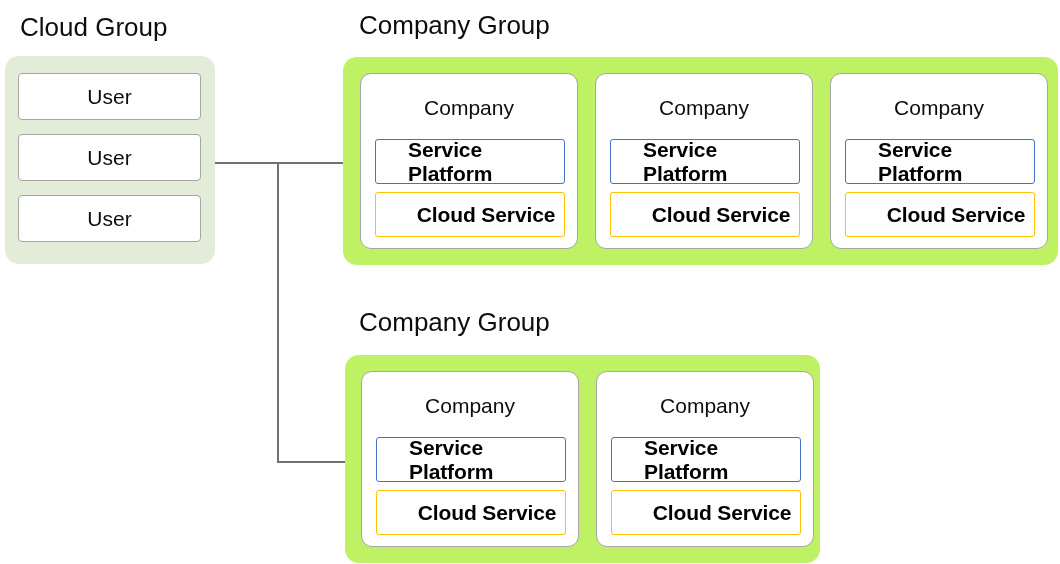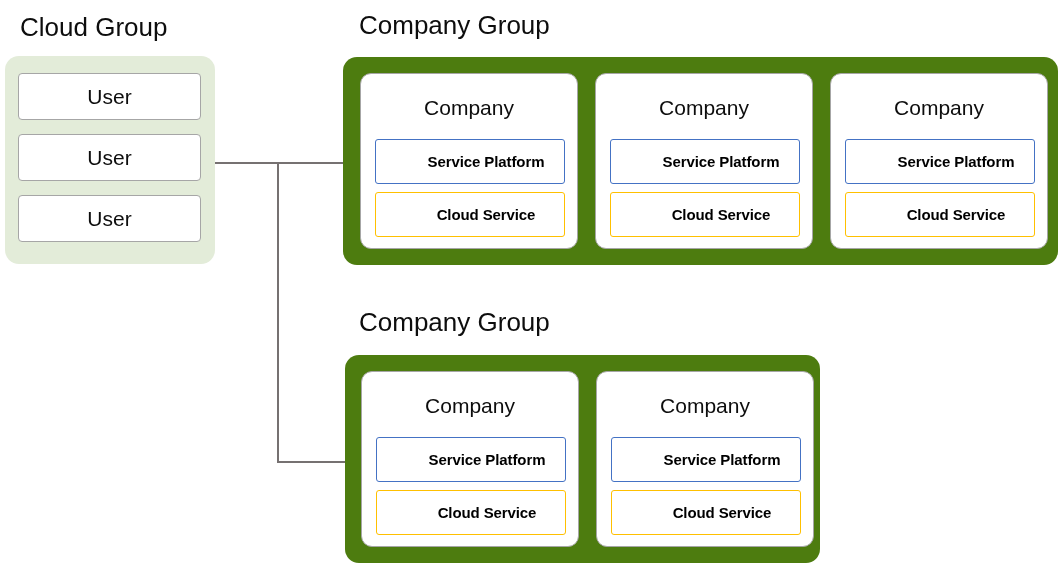--- a/index.html
+++ b/index.html
@@ -26,21 +26,21 @@
     white-space: nowrap;
     letter-spacing: 0px;
   }
 
   .group-box {
     position: absolute;
     border-radius: 14px;
     box-sizing: border-box;
   }
   .group-box.green  { background: #e3ecd9; }
-  .group-box.yellow { background: #4d7c0f; }
+  .group-box.yellow { background: #bef264; }
 
   
   .user-chip {
     position: absolute;
     background: #ffffff;
     border: 1.6px solid #a6a6a6;
     border-radius: 4px;
     box-sizing: border-box;
     display: flex;
     align-items: center;
@@ -68,21 +68,21 @@
     color: #0d0d0d;
     line-height: 1;
   }
   .svc-box {
     position: absolute;
     background: #ffffff;
     box-sizing: border-box;
     display: flex;
     align-items: center;
     justify-content: center;
-    font-size: 15px;
+    font-size: 21px;
     font-weight: 700;
     color: #000000;
     border-radius: 3px;
     letter-spacing: -0.1px;
     padding-left: 32px;
   }
   .svc-box.platform { border: 1.7px solid #4472c4; }
   .svc-box.cloud    { border: 1.7px solid #ffc000; }
 
   

